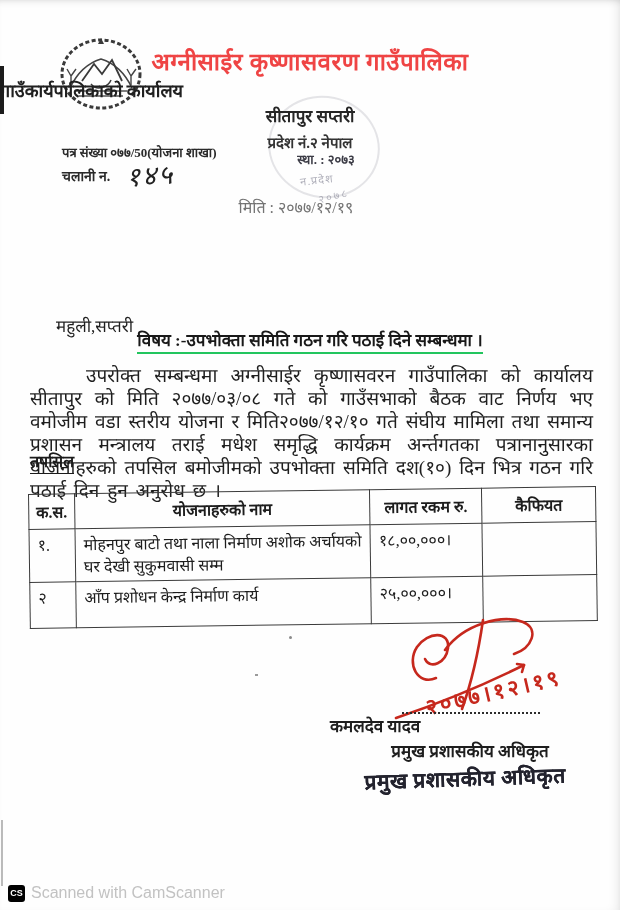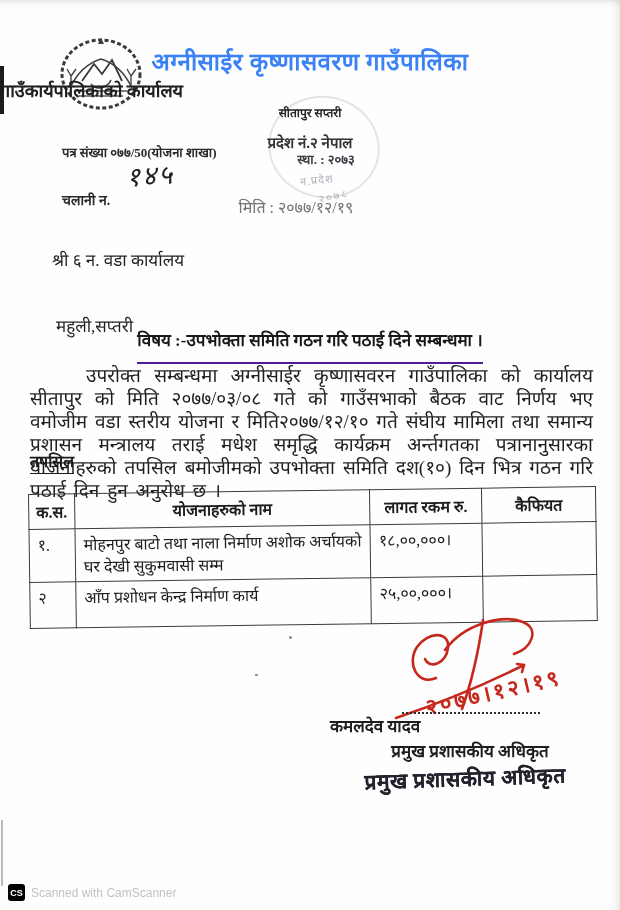--- a/index.html
+++ b/index.html
@@ -15,29 +15,29 @@
     overflow: hidden;
     box-shadow: inset 0 6px 10px -8px rgba(0,0,0,.25), inset -8px 0 14px -10px rgba(0,0,0,.18);
     color: #232323;
   }
   .abs { position: absolute; }
 
   
   .emblem { left: 58px; top: 36px; width: 86px; height: 78px; }
   .org-name {
     left: 0; top: 44px; width: 620px; text-align: center;
-    font-size: 24px; font-weight: 700; letter-spacing: .5px; color: #3b82f6;
+    font-size: 24px; font-weight: 700; letter-spacing: .5px; color: #ef4444;
   }
   .office-name {
     left: 0; top: 78px; width: 620px; 
     font-size: 18px; font-weight: 700; color: #202020;
   }
   .addr-line {
     left: 0; top: 104px; width: 620px; text-align: center;
-    font-size: 12px; font-weight: 700; color: #262626;
+    font-size: 17px; font-weight: 700; color: #262626;
   }
   .prov-line {
     left: 0; top: 132px; width: 620px; text-align: center;
     font-size: 15px; font-weight: 600; color: #333;
   }
   .estd-line {
     left: 16px; top: 150px; width: 620px; text-align: center;
     font-size: 13px; font-weight: 600; color: #3c3c46;
   }
   .hdr-stamp-circle {
@@ -47,41 +47,41 @@
   }
   .stamp-remnant1 {
     left: 300px; top: 172px; font-size: 11px; color: rgba(75,75,100,.45);
     transform: rotate(-6deg); letter-spacing: 1px;
   }
   .stamp-remnant2 {
     left: 318px; top: 188px; font-size: 11px; color: rgba(75,75,100,.38);
     transform: rotate(-14deg); letter-spacing: 2px;
   }
   .letter-no { left: 62px; top: 143px; font-size: 13px; font-weight: 600; color: #2a2a2a; }
-  .dispatch-row { left: 62px; top: 166px; font-size: 14px; font-weight: 600; color: #2a2a2a; margin-top: 24px; }
+  .dispatch-row { left: 62px; top: 166px; font-size: 14px; font-weight: 600; color: #2a2a2a; }
   .dispatch-no {
     left: 126px; top: 156px; font-size: 27px; color: #222;
     font-style: italic; letter-spacing: 2px; transform: rotate(-4deg);
     font-family: "DejaVu Sans", sans-serif;
   }
   .date-line { left: 0; top: 196px; width: 592px; text-align: center; font-size: 16px; color: #737373; }
 
   .edge-artifact { left: 0; top: 66px; width: 4px; height: 48px; background: #1c1c1c; }
   .edge-artifact2 { left: 1px; top: 820px; width: 2px; height: 66px; background: rgba(120,120,120,.5); }
 
   
   .recipient1 { left: 52px; top: 248px; font-size: 17px; color: #1f1f1f; }
   .recipient2 { left: 56px; top: 272px; font-size: 17px; color: #1f1f1f; margin-top: 42px; }
 
   
   .subject {
     left: 0; top: 328px; width: 620px; text-align: center;
     font-size: 17px; font-weight: 700; color: #191919;
   }
-  .subject span { border-bottom: 2px solid #4c1d95; padding-bottom: 12px; }
+  .subject span { border-bottom: 2px solid #22c55e; padding-bottom: 2px; }
 
   
   .body-par {
     left: 30px; top: 364px; width: 563px;
     font-size: 19px; line-height: 23px; color: #1e1e1e;
     text-align: justify; text-indent: 56px; word-spacing: 3px;
   }
   .tapasil {
     left: 30px; top: 450px; font-size: 16px; font-weight: 700; color: #1b1b1b;
     border-bottom: 1.5px solid #1b1b1b; padding-bottom: 1px;
@@ -119,21 +119,21 @@
   }
 
   
   .scan-footer { left: 8px; top: 884px; display: flex; align-items: center; gap: 6px; }
   .cs-badge {
     width: 17px; height: 17px; background: #000000; border-radius: 3px;
     color: #fff; font-size: 9px; font-weight: 700; display: flex;
     align-items: center; justify-content: center;
     font-family: "Liberation Sans", sans-serif;
   }
-  .scan-text { font-size: 12px; color: #c2c2c2; font-family: "Liberation Sans", sans-serif; }
+  .scan-text { font-size: 16px; color: #c2c2c2; font-family: "Liberation Sans", sans-serif; }
 
   .speck1 { left: 289px; top: 636px; width: 3px; height: 3px; background: #8a8a8a; border-radius: 50%; }
   .speck2 { left: 255px; top: 674px; width: 3px; height: 2px; background: #9a9a9a; }
 </style>
 </head>
 <body>
 
 <div class="page">
 
   <svg class="abs emblem" viewBox="0 0 86 78">
@@ -160,21 +160,20 @@
   <div class="abs letter-no">पत्र संख्या ०७७/50(योजना शाखा)</div>
   <div class="abs dispatch-row">चलानी न.</div>
   <div class="abs dispatch-no">१४५</div>
   <div class="abs date-line">मिति : २०७७/१२/१९</div>
 
   <div class="abs edge-artifact"></div>
   <div class="abs edge-artifact2"></div>
   <div class="abs speck1"></div>
   <div class="abs speck2"></div>
 
-  <div class="abs recipient1">श्री ६ न. वडा कार्यालय</div>
   <div class="abs recipient2">महुली,सप्तरी</div>
 
   <div class="abs subject">
     <span>विषय :-उपभोक्ता समिति गठन गरि पठाई दिने सम्बन्धमा ।</span>
   </div>
 
   <div class="abs body-par">उपरोक्त सम्बन्धमा अग्नीसाईर कृष्णासवरन गाउँपालिका को कार्यालय सीतापुर को मिति २०७७/०३/०८ गते को गाउँसभाको बैठक वाट निर्णय भए वमोजीम वडा स्तरीय योजना र मिति२०७७/१२/१० गते संघीय मामिला तथा समान्य प्रशासन मन्त्रालय तराई मधेश समृद्धि कार्यक्रम अर्न्तगतका पत्रानानुसारका योजनाहरुको तपसिल बमोजीमको उपभोक्ता समिति दश(१०) दिन भित्र गठन गरि पठाई दिन हुन अनुरोध छ ।</div>
   <div class="abs tapasil">तपसिल</div>
 
   <div class="abs tbl-wrap">

